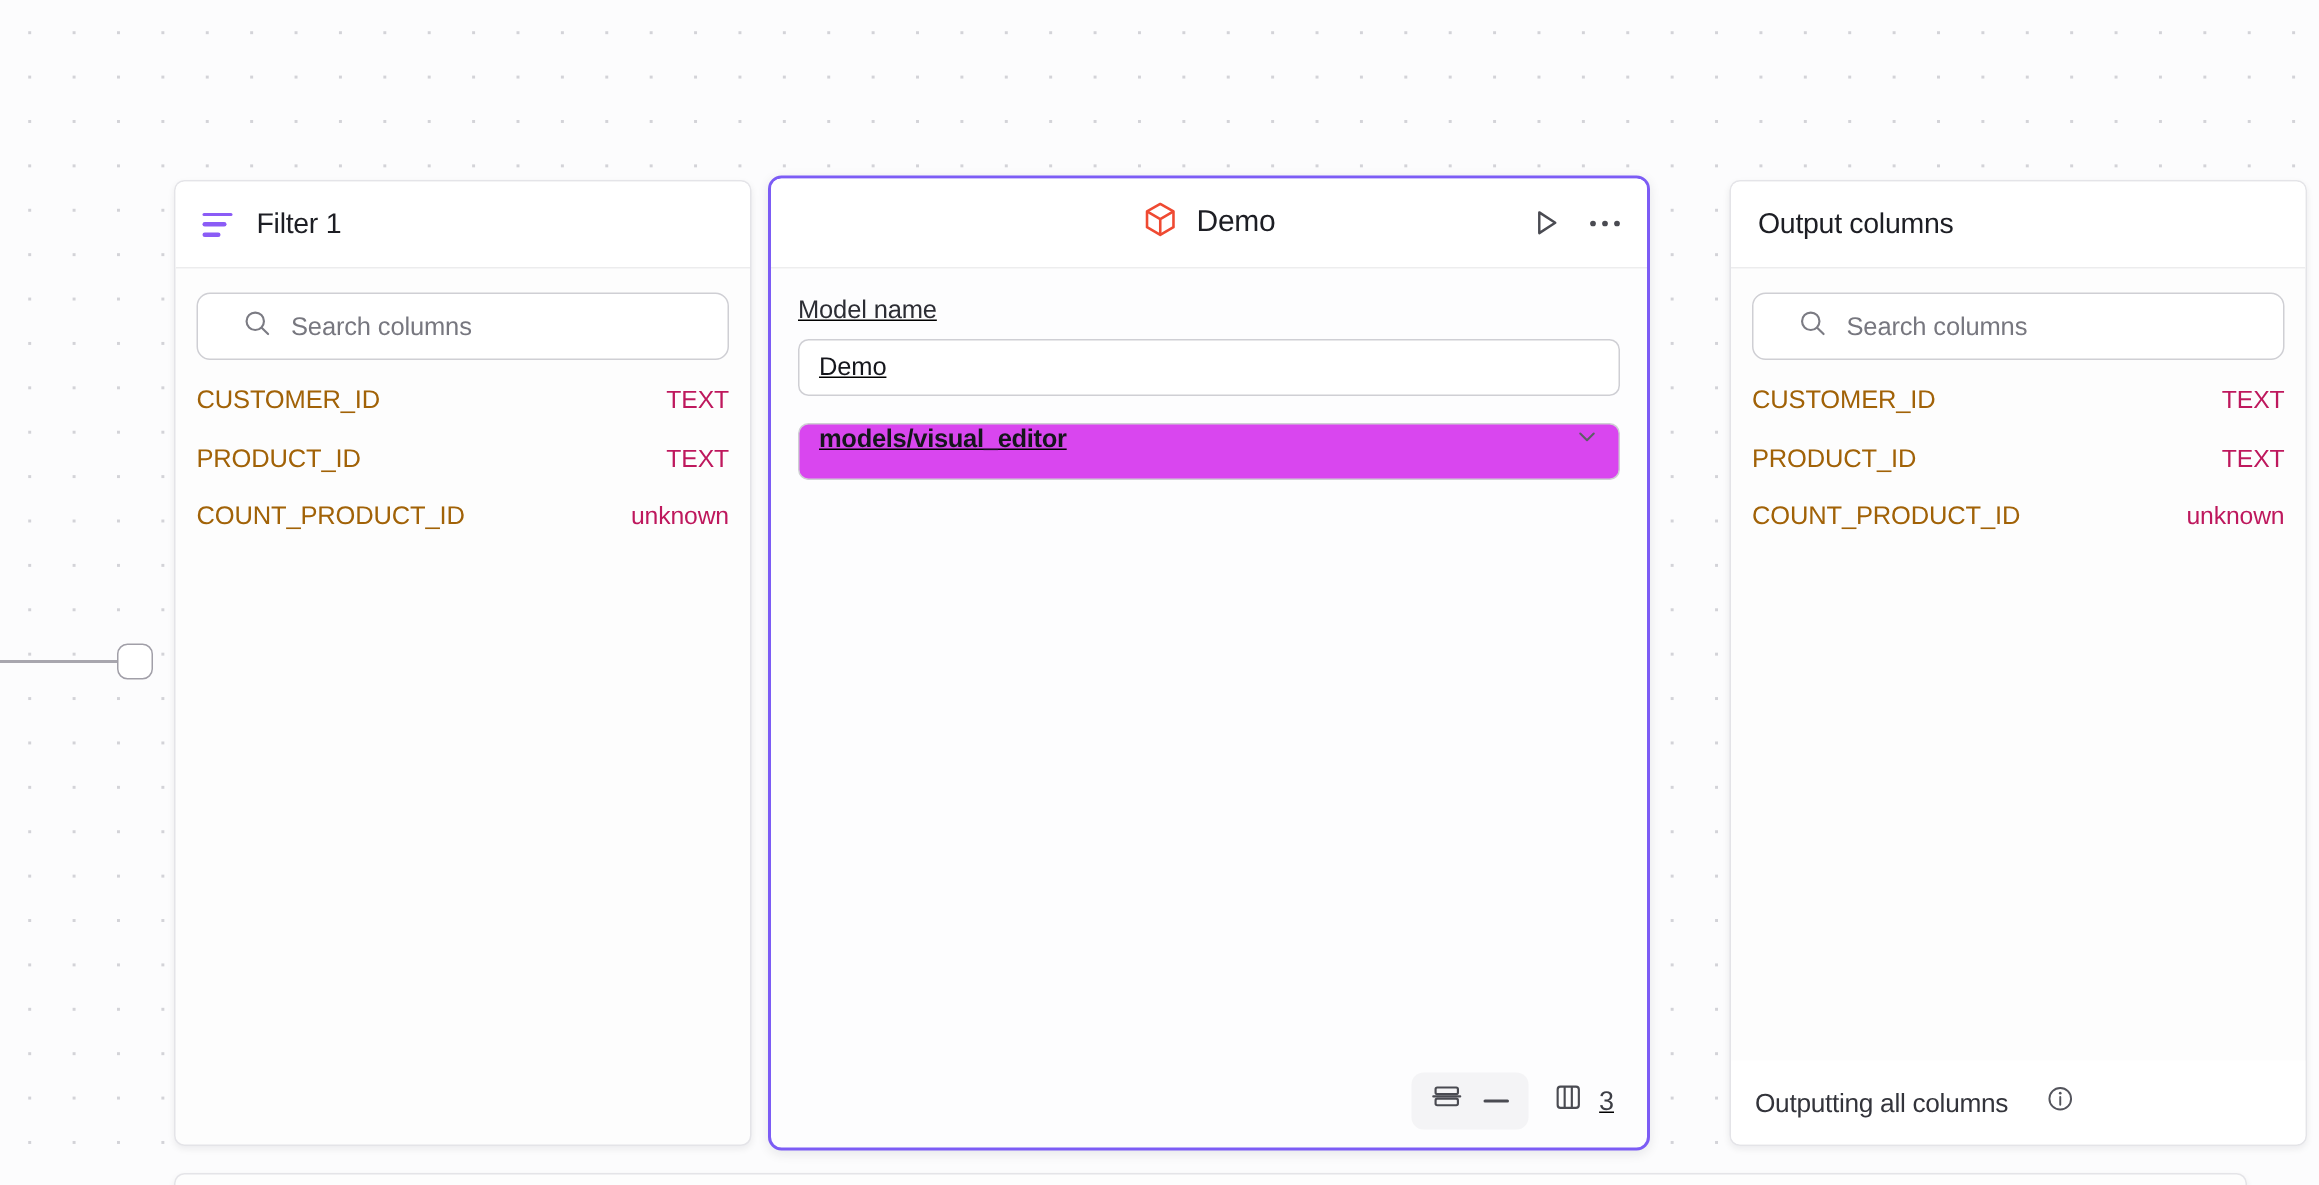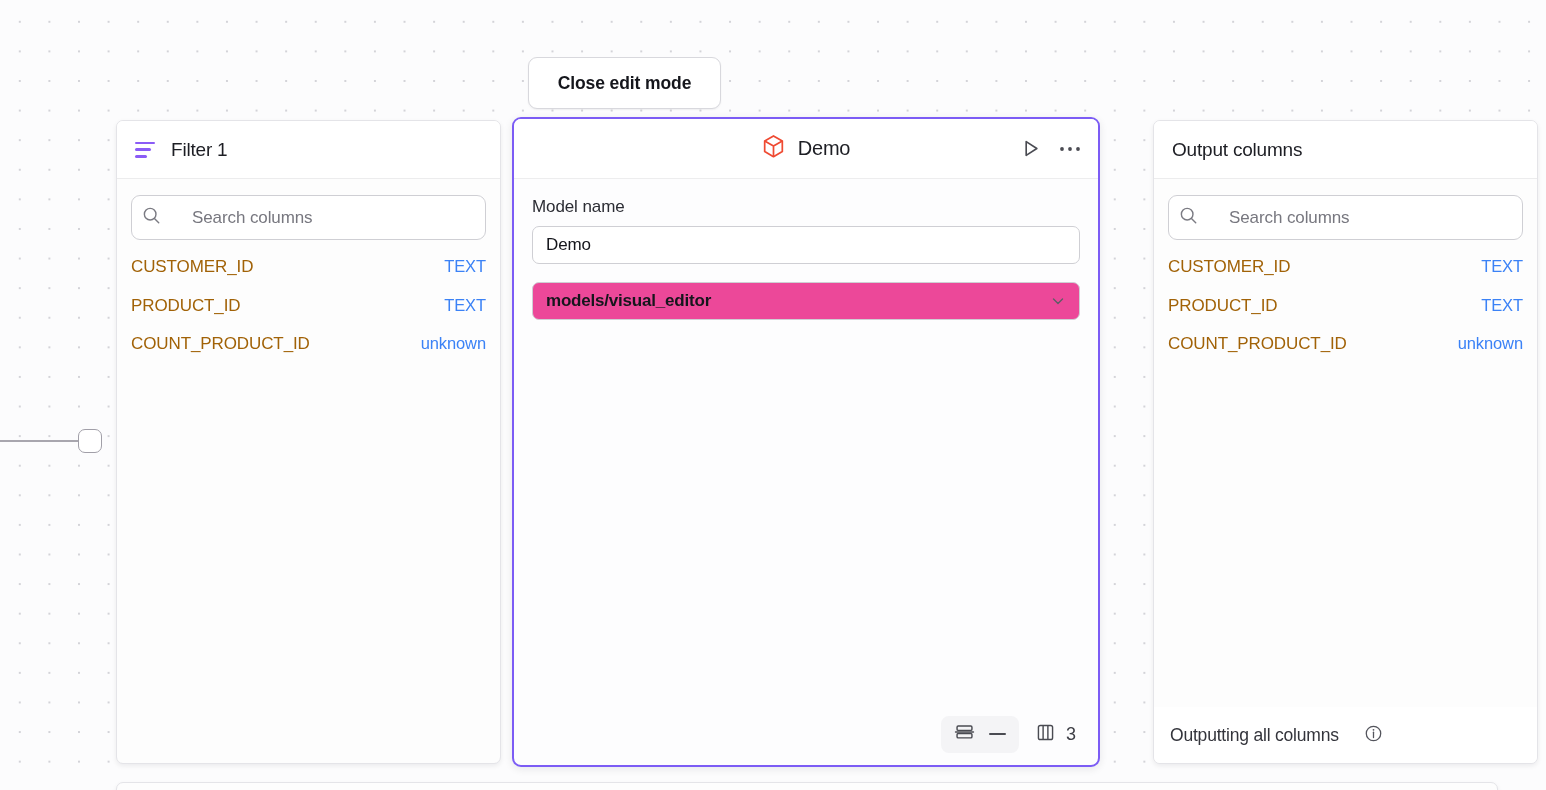--- a/index.html
+++ b/index.html
@@ -123,23 +123,22 @@
 
   
   .search-wrap { padding: 16px 14px 10px 14px; }
   .search-box {
     height: 45px;
     border: 1px solid #cfcfd4;
     border-radius: 9px;
     background: #ffffff;
     display: flex;
     align-items: center;
-    padding: 0 10px;
+    padding: 0 30px;
     cursor: text;
-    gap: 18px;
   }
   .search-box svg { flex: 0 0 auto; }
   .search-input {
     border: none;
     outline: none;
     background: transparent;
     margin-left: 13px;
     font-family: "Liberation Sans", sans-serif;
     font-size: 17px;
     color: #1d1e24;
@@ -157,39 +156,40 @@
     height: 38.5px;
   }
   .col-name {
     font-size: 17px;
     color: #a16207;
     letter-spacing: -0.1px;
     white-space: nowrap;
   }
   .col-type {
     font-size: 16.5px;
-    color: #3b82f6;
+    color: #be185d;
     letter-spacing: -0.1px;
     white-space: nowrap;
   }
 
   
   #model-panel {
     left: 512px;
     top: 117px;
     width: 588px;
     height: 650px;
     background: #fdfdfe;
     border: 2.5px solid #7c5cf5;
     border-radius: 9px;
     box-shadow: 0 2px 8px rgba(16,18,32,0.09);
     overflow: hidden;
     display: flex;
     flex-direction: column;
     position: absolute;
+    text-decoration: underline;
   }
   #model-header {
     height: 60px;
     flex: 0 0 60px;
     display: flex;
     align-items: center;
     background: #ffffff;
     border-bottom: 1px solid #ededee;
     padding: 0 16px 0 16px;
     position: relative;
@@ -244,23 +244,22 @@
     outline: none;
     margin-bottom: 18px;
     display: block;
   }
   .select-wrap { position: relative; }
   .field-select {
     width: 100%;
     height: 38px;
     border: 1px solid #cfcfd4;
     border-radius: 7px;
-    background: #ec4899;
-    display: flex;
-    align-items: center;
+    background: #d946ef;
+    display: flex;
     padding: 0 13px;
     cursor: pointer;
   }
   .select-value {
     font-size: 17px;
     font-weight: bold;
     color: #15161c;
     letter-spacing: -0.2px;
   }
   .select-chevron { margin-left: auto; display: flex; }
@@ -340,21 +339,20 @@
   }
 </style>
 </head>
 <body>
 
 <div id="canvas">
 
   <div id="edge-line"></div>
   <div id="edge-handle"></div>
 
-  <button id="close-edit-mode">Close edit mode</button>
 
   <div id="filter-panel" class="panel">
     <div class="panel-header">
       <span id="filter-icon">
         <i></i>
           <i></i>
           <i></i>
       </span>
       <span class="panel-title">Filter 1</span>
     </div>

